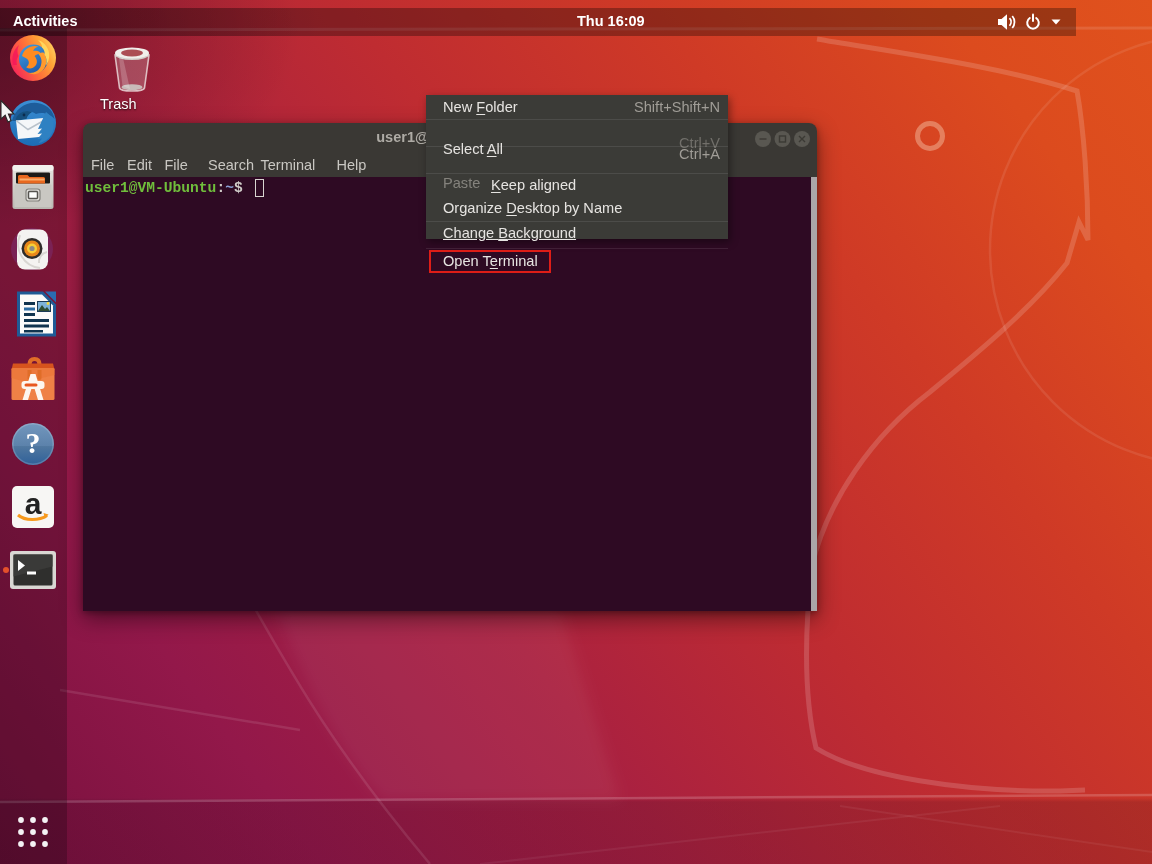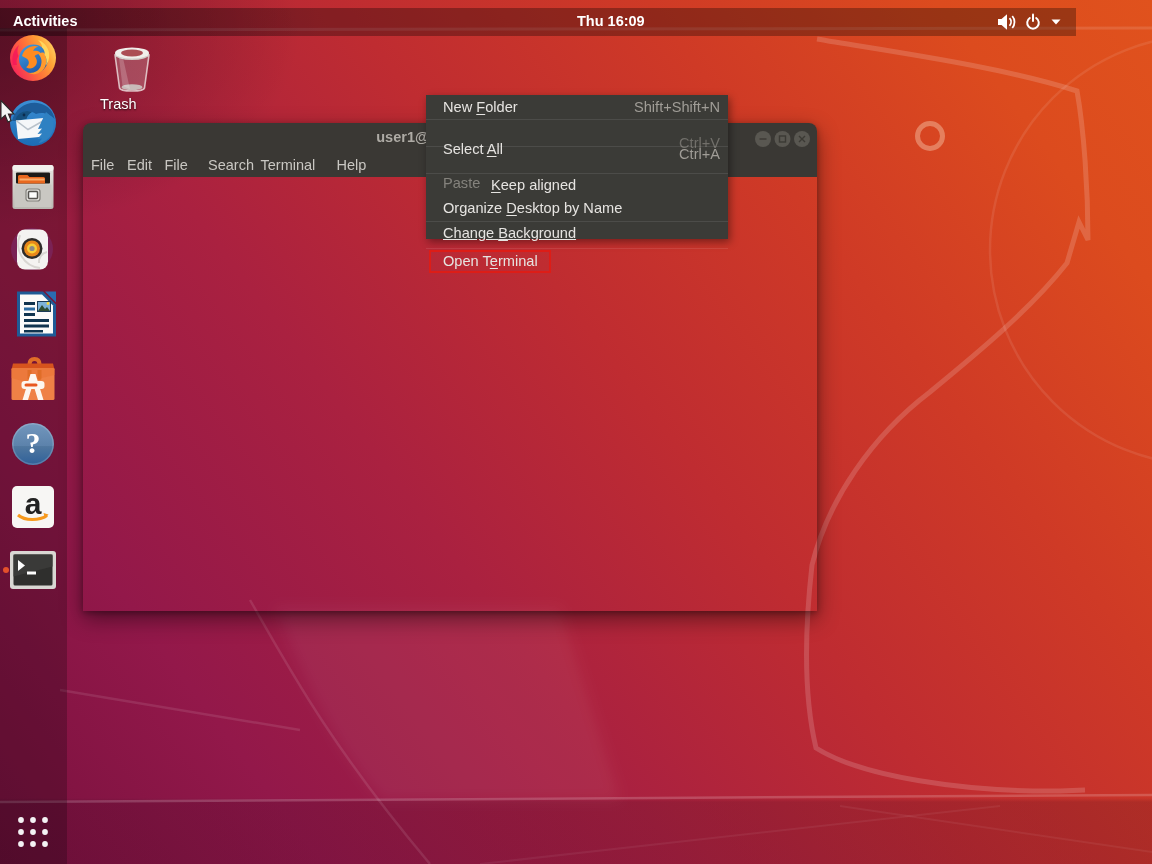--- a/index.html
+++ b/index.html
@@ -96,20 +96,25 @@
     </svg>
   </div>
   <div id="menubar" class="abs">
     <span style="left:8px;">File</span>
     <span style="left:44px;">Edit</span>
     <span style="left:81.5px;">File</span>
     <span style="left:125px;">Search</span>
     <span style="left:177.5px;">Terminal</span>
     <span style="left:253.5px;">Help</span>
   </div>
+  <div id="tbody" class="abs">
+    <div id="prompt" class="abs"><span style="color:#70be3c;">user1@VM-Ubuntu</span><span style="color:#cfcbc8;">:</span><span style="color:#8aa0d6;">~</span><span style="color:#cfcbc8;">$</span></div>
+    <div id="cursor" class="abs"></div>
+    <div id="scrollbar" class="abs"></div>
+  </div>
 </div>
 
 <div id="menu" class="abs">
   <span class="mlab" style="top:4px;">New <u>F</u>older</span>
     <span class="macc" style="top:4px;">Shift+Shift+N</span>
   <div class="msep" style="top:24px;"></div>
   <span class="mlab dis" style="top:32px;">Paste</span>
     <span class="macc disacc" style="top:32px;">Ctrl+V</span>
   <div class="msep" style="top:50.5px;"></div>
   <span class="mlab" style="top:46px;">Select <u>A</u>ll</span>

